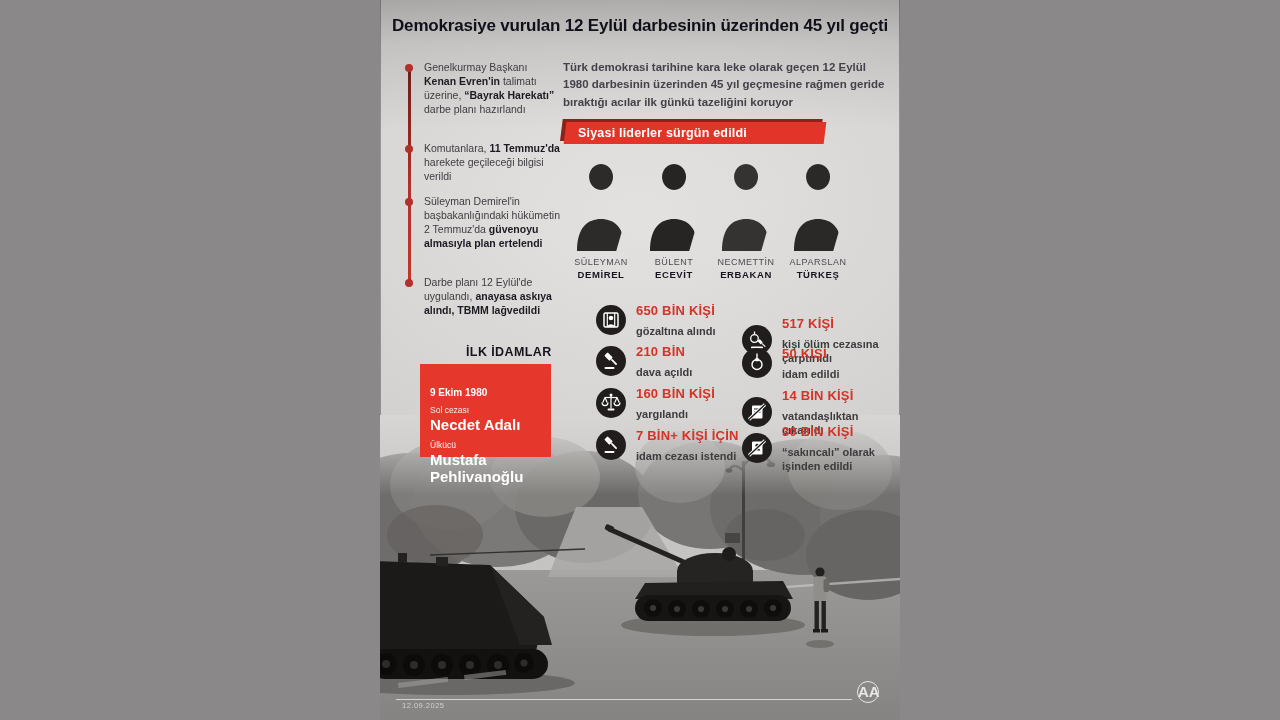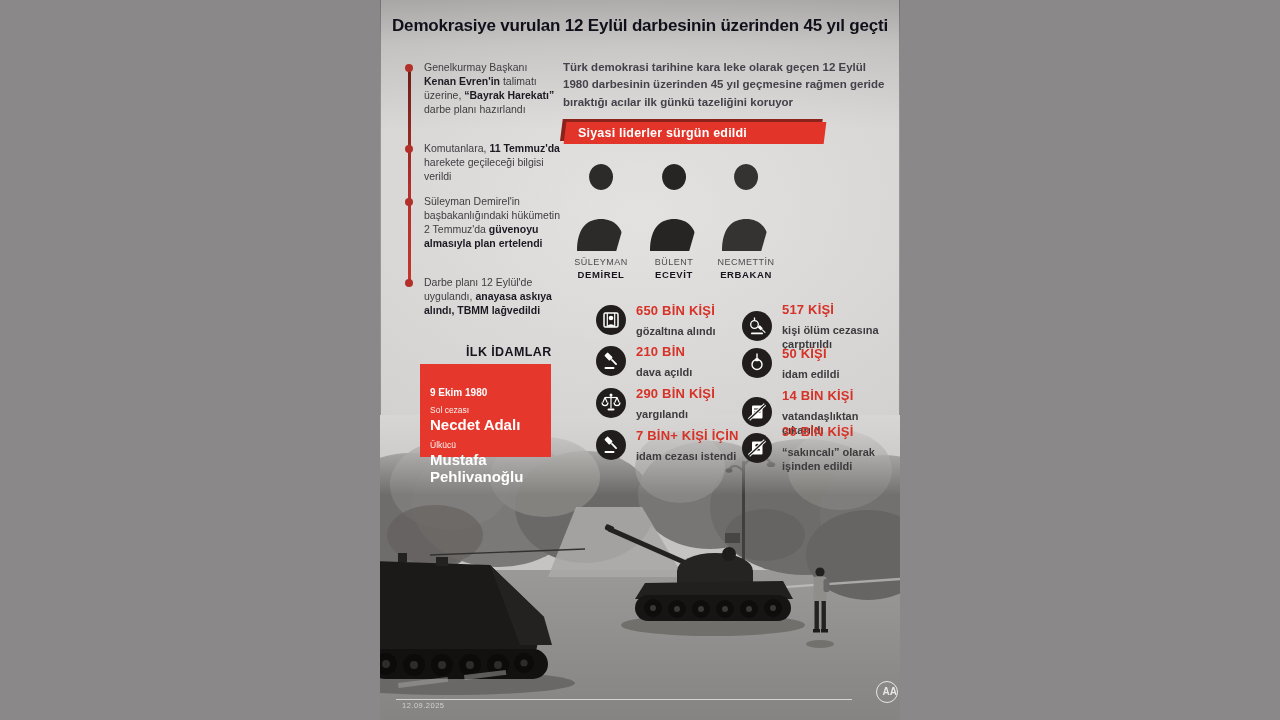--- a/index.html
+++ b/index.html
@@ -50,22 +50,22 @@
   .exe-box{position:absolute;left:40px;top:364px;width:131px;height:93px;z-index:2;background:#e5372b;
     padding:23px 10px;box-sizing:border-box;color:#fff;}
   .exe-date{font-size:10px;font-weight:800;}
   .exe-label{font-size:8.5px;color:rgba(255,255,255,.92);margin-top:7px;}
   .exe-name{font-size:15px;font-weight:800;margin-top:1px;}
   
   .photo{position:absolute;left:0;top:415px;width:520px;height:305px;z-index:1;}
   
   .footer-line{position:absolute;left:16px;top:699px;width:456px;height:1px;background:rgba(255,255,255,.65);z-index:3;}
   .footer-date{position:absolute;left:22px;top:701px;z-index:3;font-size:7.5px;letter-spacing:.5px;color:#d3d1cf;}
-  .agency-logo{position:absolute;left:496px;top:681px;width:22px;height:22px;z-index:3;border:1.6px solid #e9e7e5;
-    border-radius:50%;box-sizing:border-box;text-align:right;font-size:10px;font-weight:800;color:#e9e7e5;line-height:19px;}
+  .agency-logo{position:absolute;left:477px;top:681px;width:22px;height:22px;z-index:3;border:1.6px solid #e9e7e5;
+    border-radius:50%;box-sizing:border-box;text-align:center;font-size:15px;font-weight:800;color:#e9e7e5;line-height:19px;}
 </style>
 </head>
 <body>
 
 <div class="stage">
   <div class="infographic">
 
     <div class="title">Demokrasiye vurulan 12 Eylül darbesinin üzerinden 45 yıl geçti</div>
 
     <div class="tl-line"></div>
@@ -101,20 +101,28 @@
         </div>
       <div class="leader-name"><span>BÜLENT</span><b>ECEVİT</b></div>
     </div>
     <div class="leader" style="left:326px">
       <div class="portrait">
           <svg class="ph" viewBox="0 0 80 103">
             <path d="M40,16 a12,13 0 1,0 .1,0 Z M16,103 c0-24 11-32 24-32 c13,0 24,8 24,32 Z" fill="#343332"></path>
           </svg>
         </div>
       <div class="leader-name"><span>NECMETTİN</span><b>ERBAKAN</b></div>
+    </div>
+    <div class="leader" style="left:398px">
+      <div class="portrait">
+          <svg class="ph" viewBox="0 0 80 103">
+            <path d="M40,16 a12,13 0 1,0 .1,0 Z M16,103 c0-24 11-32 24-32 c13,0 24,8 24,32 Z" fill="#2a2928"></path>
+          </svg>
+        </div>
+      <div class="leader-name"><span>ALPARSLAN</span><b>TÜRKEŞ</b></div>
     </div>
 
     <div class="stats-left">
       <div class="stat" style="left:216px;top:302px">
         <svg class="stat-icon" viewBox="0 0 30 30">
             <circle cx="15" cy="15" r="15" fill="#201d1c"></circle>
             <rect x="8" y="8" width="14" height="14" rx="1.5" fill="none" stroke="#fff" stroke-width="1.5"></rect>
             <circle cx="15" cy="13" r="2.3" fill="#fff"></circle>
             <path d="M11.4,21.8 c0-3.4 7.2-3.4 7.2,0 Z" fill="#fff"></path>
             <line x1="11.3" y1="8" x2="11.3" y2="22" stroke="#fff" stroke-width="1.2"></line>
@@ -149,42 +157,42 @@
               <line x1="9" y1="9.5" x2="11.2" y2="14.6"></line>
               <path d="M6,14.6 a3,3 0 0 0 6,0"></path>
               <line x1="21" y1="9.5" x2="18.8" y2="14.6"></line>
               <line x1="21" y1="9.5" x2="23.2" y2="14.6"></line>
               <path d="M18,14.6 a3,3 0 0 0 6,0"></path>
             </g>
             <circle cx="15" cy="7" r="1.5" fill="#fff"></circle>
             <rect x="11.5" y="20.5" width="7" height="2" rx="1" fill="#fff"></rect>
           </svg>
         <div class="stat-text">
-            <div class="stat-value">290 BİN KİŞİ</div>
+            <div class="stat-value">160 BİN KİŞİ</div>
             <div class="stat-desc">yargılandı</div>
           </div>
       </div>
       <div class="stat" style="left:216px;top:427px">
         <svg class="stat-icon" viewBox="0 0 30 30">
             <circle cx="15" cy="15" r="15" fill="#201d1c"></circle>
             <g fill="#fff" transform="translate(14.5,12.5) rotate(-45)">
               <rect x="-2.4" y="-6.5" width="4.8" height="7.4" rx="1"></rect>
               <rect x="-0.9" y="1.2" width="1.8" height="7.6" rx="0.9"></rect>
             </g>
             <rect x="8.5" y="21" width="10" height="2" rx="1" fill="#fff"></rect>
           </svg>
         <div class="stat-text">
             <div class="stat-value">7 BİN+ KİŞİ İÇİN</div>
             <div class="stat-desc">idam cezası istendi</div>
           </div>
       </div>
     </div>
 
     <div class="stats-right">
-      <div class="stat" style="left:362px;top:301px">
+      <div class="stat" style="left:362px;top:315px">
         <svg class="stat-icon" viewBox="0 0 30 30">
             <circle cx="15" cy="15" r="15" fill="#201d1c"></circle>
             <g stroke="#fff" stroke-width="1.3" fill="none">
               <line x1="12.5" y1="6.5" x2="12.5" y2="10"></line>
               <circle cx="12.5" cy="13.5" r="3.8"></circle>
             </g>
             <g fill="#fff" transform="translate(19.5,18) rotate(-45) scale(0.62)">
               <rect x="-2.4" y="-6.5" width="4.8" height="7.4" rx="1"></rect>
               <rect x="-0.9" y="1.2" width="1.8" height="7.6" rx="0.9"></rect>
             </g>

